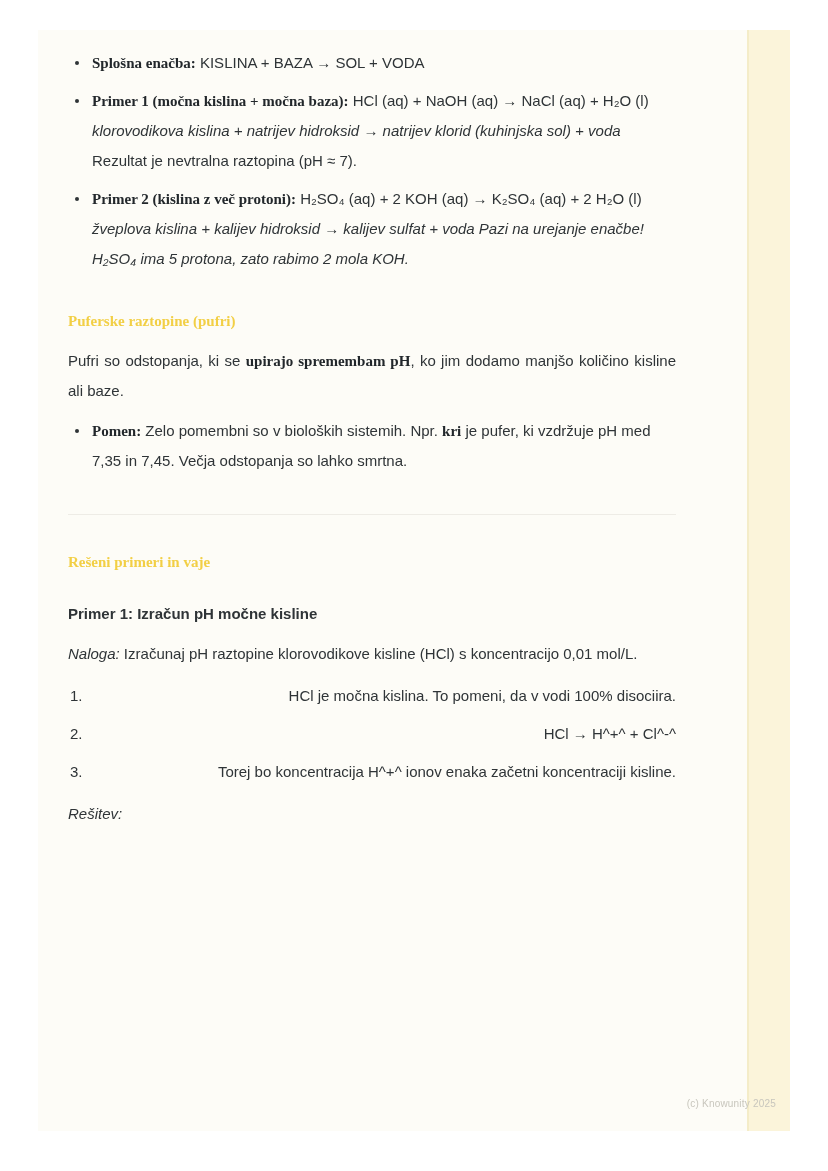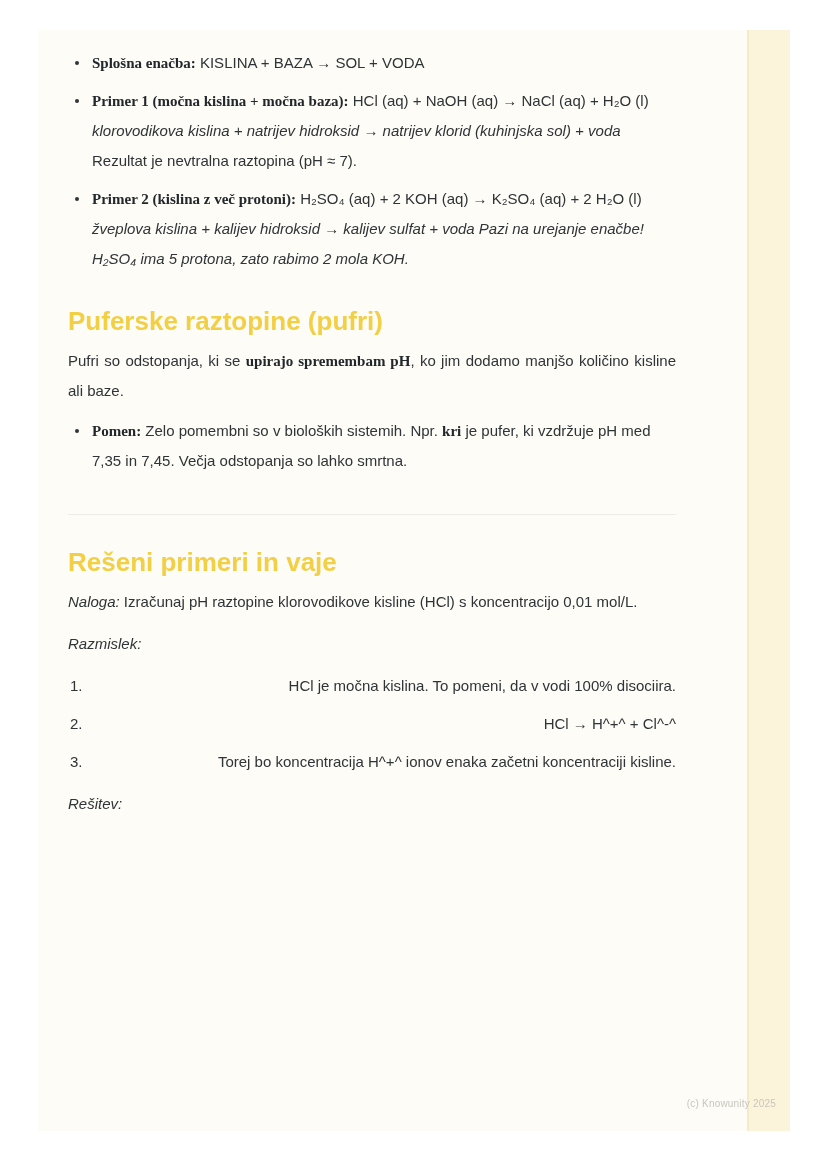--- a/index.html
+++ b/index.html
@@ -46,25 +46,26 @@
   .para {
     font-size: 15px;
     line-height: 30px;
     color: #2f3437;
     text-align: justify;
     margin: 12px 0 0 0;
   }
   .para.italic { font-style: italic; }
 
   .h2 {
-    font-size: 26px;
+    font-size: 15px;
     font-weight: bold;
     color: #f2cf45;
     margin: 34px 0 12px 0;
     line-height: 26px;
+    font-family: Liberation Serif, serif;
   }
 
   .h3 {
     font-size: 15px;
     font-weight: bold;
     color: #2f3437;
     margin: 26px 0 0 0;
     line-height: 26px;
   }
 
@@ -200,24 +201,24 @@
       <li>
         <b>Pomen:</b><span> Zelo pomembni so v bioloških sistemih. Npr. </span><b>kri</b><span> je pufer, ki vzdržuje pH med 7,35 in 7,45. Večja odstopanja so lahko smrtna.</span>
       </li>
 
     </ul>
 
     <hr class="divider">
 
     <h2 class="h2">Rešeni primeri in vaje</h2>
 
+    <h3 class="h3">Primer 1: Izračun pH močne kisline</h3>
 
     <p class="para"><i>Naloga:</i><span> Izračunaj pH raztopine klorovodikove kisline (HCl) s koncentracijo 0,01 mol/L.</span></p>
 
-    <p class="para italic">Razmislek:</p>
 
     <ol class="numbers">
       <li>HCl je močna kislina. To pomeni, da v vodi 100% disociira.</li>
       <li>HCl → H^+^ + Cl^-^</li>
       <li>Torej bo koncentracija H^+^ ionov enaka začetni koncentraciji kisline.</li>
     </ol>
 
     <p class="para italic">Rešitev:</p>
 
   </div>

